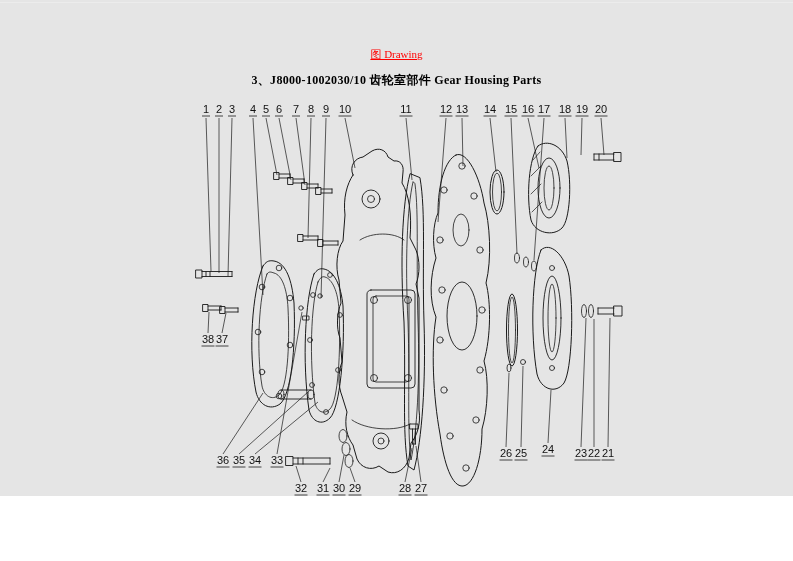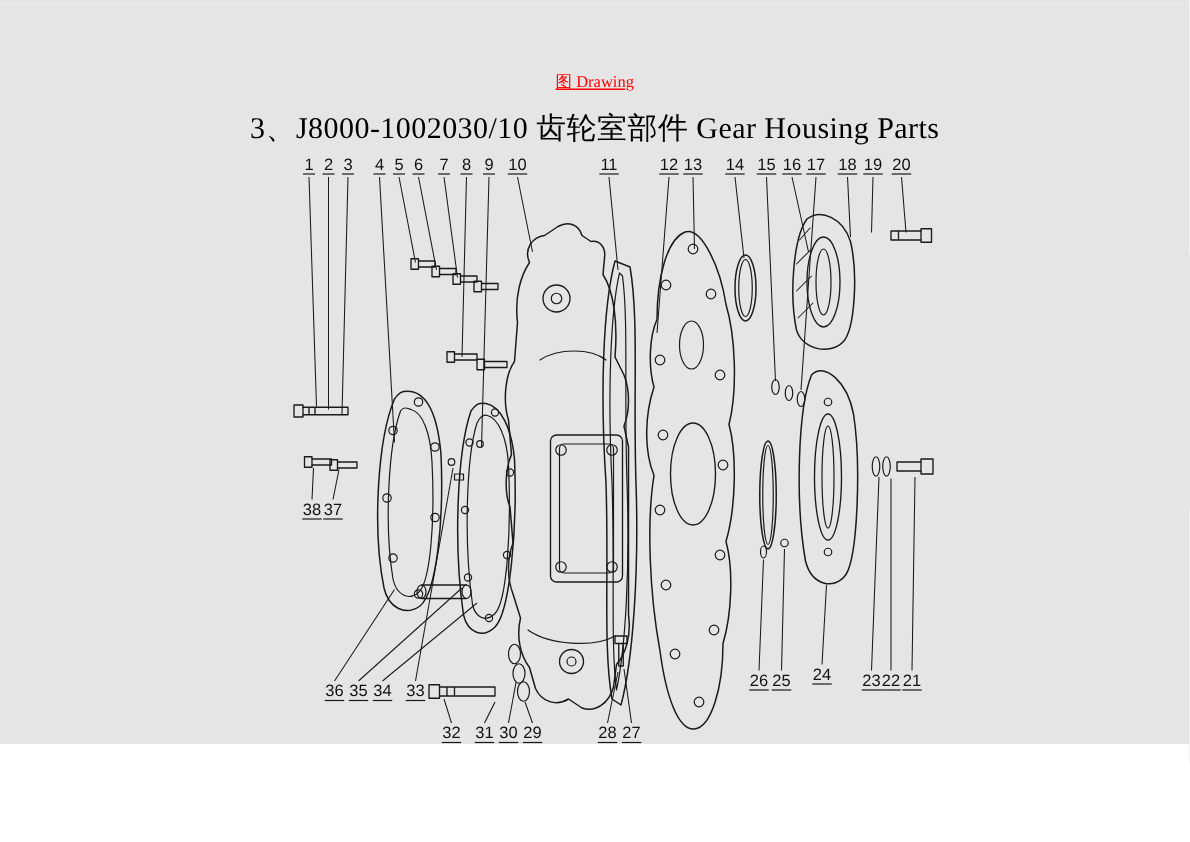--- a/index.html
+++ b/index.html
@@ -18,22 +18,22 @@
     position:absolute;top:47px;left:0;width:100%;
     text-align:center;
     font-size:11px;
     font-family:"Liberation Serif", serif;
     text-decoration:underline;
     cursor:pointer;
   }
   .page-title{
     position:absolute;top:72px;left:0;width:100%;
     text-align:center;
-    font-size:20px;
-    font-weight:normal;
+    font-size:12px;
+    font-weight:bold;
     color:#000000;
     font-family:"Liberation Serif", serif;
     letter-spacing:0.3px;
   }
   svg#diagram{
     position:absolute;top:0;left:0;
   }
   .callout-num{
     font-family:"Liberation Sans", sans-serif;
     font-size:11px;

